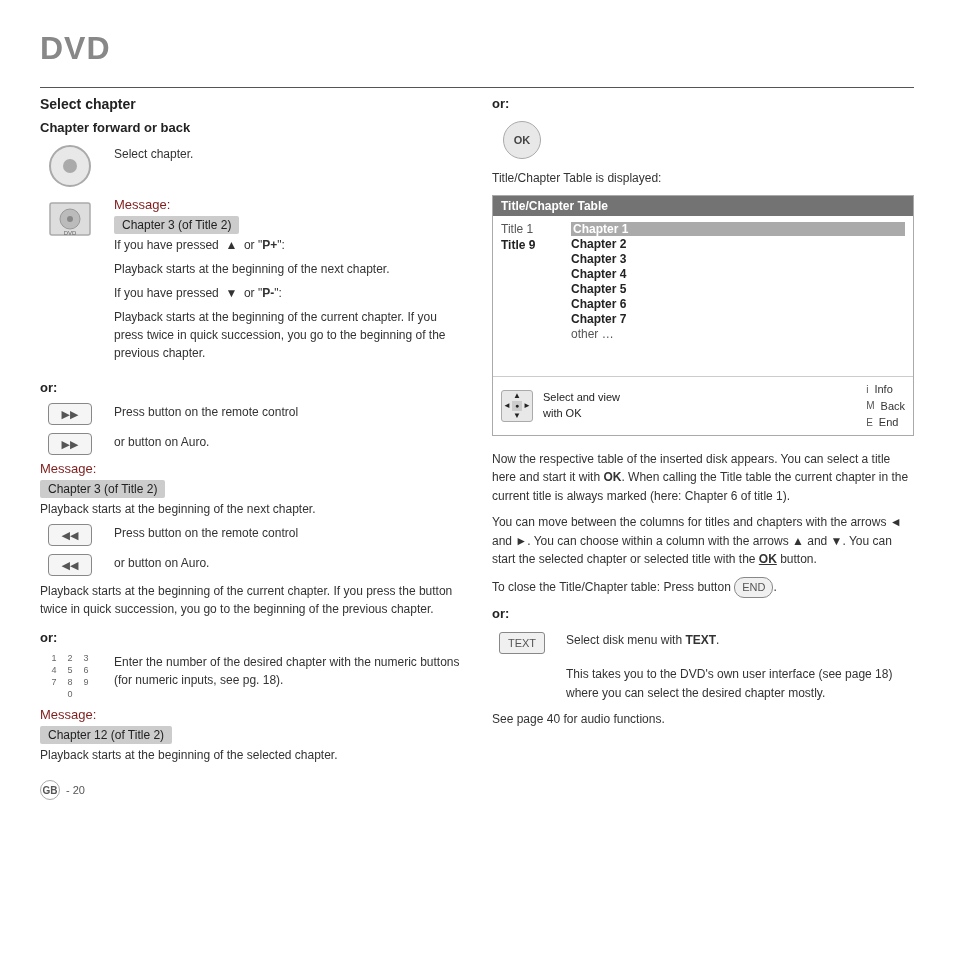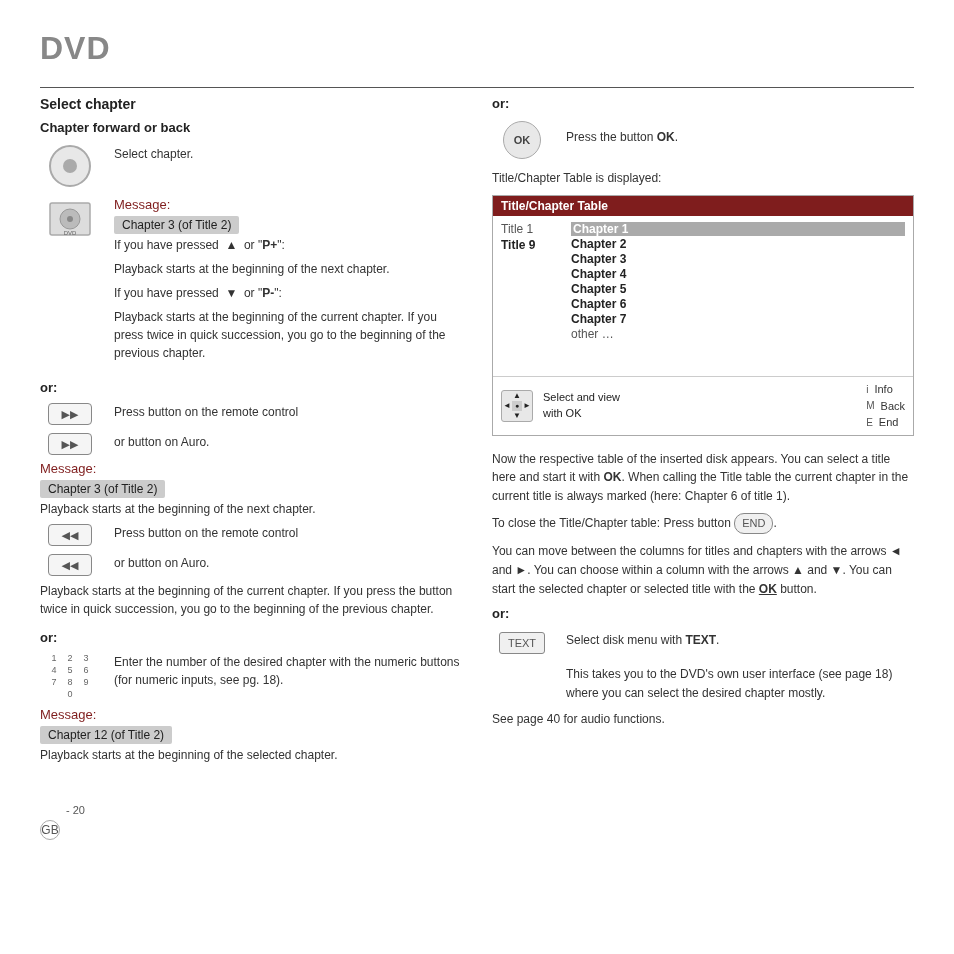--- a/index.html
+++ b/index.html
@@ -161,21 +161,21 @@
       text-align: center;
     }
     
     .table-container {
       border: 1.5px solid #aaa;
       margin: 8px 0 14px 0;
       background: #fff;
       min-width: 260px;
     }
     .table-header {
-      background: #7f1d1d;
+      background: #737373;
       color: #fff;
       font-weight: bold;
       font-size: 12px;
       padding: 3px 8px;
     }
     .table-body {
       display: flex;
       padding: 6px 0;
       min-height: 160px;
     }
@@ -248,24 +248,23 @@
       gap: 6px;
     }
     .circle-gb {
       border: 1.5px solid #aaa;
       border-radius: 50%;
       width: 20px;
       height: 20px;
       display: flex;
       align-items: center;
       justify-content: center;
-      font-size: 12px;
-      font-weight: normal;
-      color: #555;
-      margin-top: 40px;
+      font-size: 10px;
+      font-weight: bold;
+      color: #555;
     }
     .divider-line {
       border: none;
       border-top: 1.5px solid #555;
       margin: 0 0 8px 0;
     }
     .or-right {
       font-weight: bold;
       font-size: 13px;
       margin: 0 0 10px 0;
@@ -402,23 +401,20 @@
       </div>
     </div>
 
     <div class="right-col">
       <div class="or-right">or:</div>
 
       <div class="icon-row" style="margin-bottom:10px; align-items:center;">
         <div class="icon-area">
           <div class="ok-circle">OK</div>
         </div>
-        <div class="icon-text-area">
-          <div class="desc-text">Press the button <span class="bold-text">OK</span>.</div>
-        </div>
       </div>
 
       <div class="desc-text">Title/Chapter Table is displayed:</div>
 
       <div class="table-container">
         <div class="table-header">Title/Chapter Table</div>
         <div class="table-body">
           <div class="table-col-titles">
             <div class="title-item">Title 1</div>
             <div class="title-item bold">Title 9</div>
@@ -452,22 +448,22 @@
           <div style="font-size:11px; color:#222; line-height:1.4;">Select and view<br>with OK</div>
           <div class="footer-keys">
             <div class="key-row"><span class="key-letter">i</span>&nbsp;Info</div>
             <div class="key-row"><span class="key-letter">M</span>&nbsp;Back</div>
             <div class="key-row"><span class="key-letter">E</span>&nbsp;End</div>
           </div>
         </div>
       </div>
 
       <div class="body-para">Now the respective table of the inserted disk appears. You can select a title here and start it with <span class="bold-text">OK</span>. When calling the Title table the current chapter in the current title is always marked (here: Chapter 6 of title 1).</div>
+      <div class="body-para">You can move between the columns for titles and chapters with the arrows ◄ and ►. You can choose within a column with the arrows ▲ and ▼. You can start the selected chapter or selected title with the <span style="text-decoration:underline;" class="bold-text">OK</span> button.</div>
       <div class="body-para">To close the Title/Chapter table: Press button <span class="end-btn">END</span>.</div>
-      <div class="body-para">You can move between the columns for titles and chapters with the arrows ◄ and ►. You can choose within a column with the arrows ▲ and ▼. You can start the selected chapter or selected title with the <span style="text-decoration:underline;" class="bold-text">OK</span> button.</div>
       <div class="or-right">or:</div>
 
       <div class="icon-row" style="margin-bottom:10px; align-items:center;">
         <div class="icon-area">
           <div class="text-btn">TEXT</div>
         </div>
         <div class="icon-text-area">
           <div class="desc-text">Select disk menu with <span class="bold-text">TEXT</span>.</div>
         </div>
       </div>

